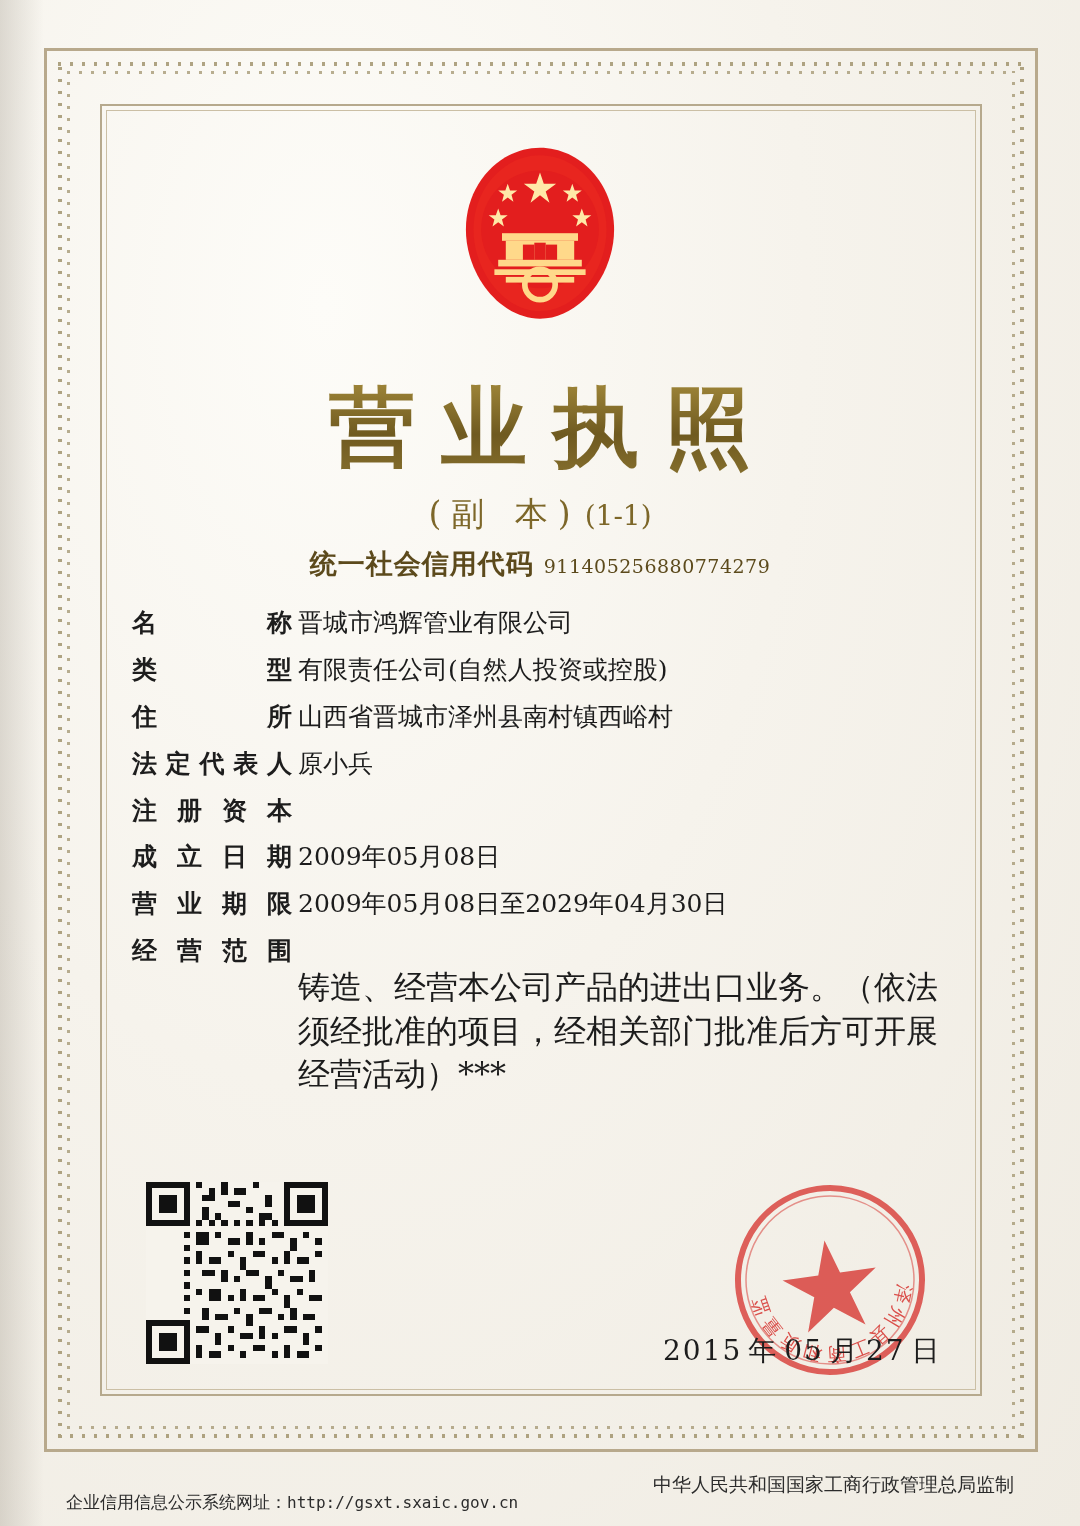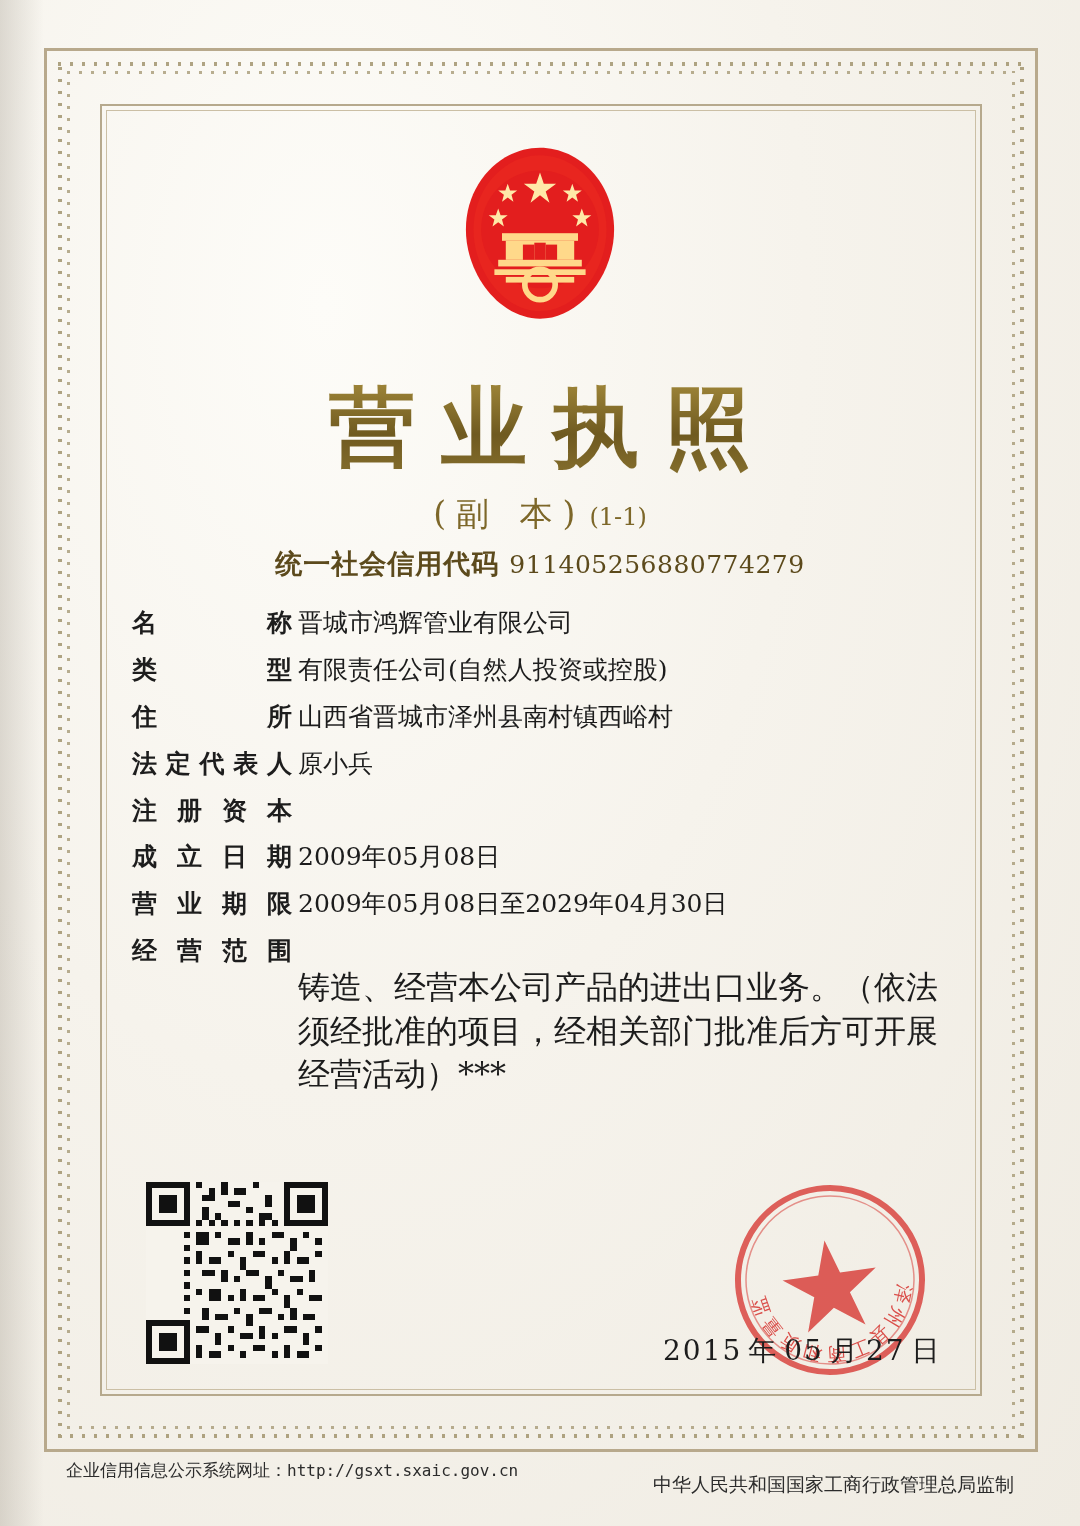--- a/index.html
+++ b/index.html
@@ -91,29 +91,29 @@
     -webkit-text-fill-color:transparent;
   }
   .subtitle{
     position:absolute;left:0;right:0;top:492px;
     text-align:center;
     color:#7d6729;
     font-family:"DejaVu Serif","Liberation Serif",serif;
     font-size:33px;
   }
   .subtitle .paren{letter-spacing:10px;}
-  .subtitle .num{font-size:24px;margin-left:4px;}
+  .subtitle .num{font-size:28px;margin-left:4px;}
   .credit-line{
     position:absolute;left:0;right:0;top:546px;
     text-align:center;
     color:#5c4a1c;
     font-family:"DejaVu Serif","Liberation Serif",serif;
   }
   .credit-line .label{font-size:27px;font-weight:bold;letter-spacing:1px;}
-  .credit-line .code{font-size:25px;letter-spacing:.5px;margin-left:10px;}
+  .credit-line .code{font-size:19px;letter-spacing:.5px;margin-left:10px;}
 
   
   .fields{
     position:absolute;left:132px;top:606px;right:120px;
     font-family:"DejaVu Serif","Liberation Serif",serif;
     color:#2a2a2a;
   }
   .row{display:flex;align-items:flex-start;margin-bottom:13px;}
   .row .k{
     width:160px;flex:0 0 160px;
@@ -151,21 +151,21 @@
     position:absolute;left:660px;top:1332px;
     font-family:"DejaVu Serif","Liberation Serif",serif;
     font-size:28px;color:#1d1d1d;
     letter-spacing:2px;
     white-space:nowrap;
   }
   .issue-date span{margin:0 3px;}
 
   
   .footer-left{
-    position:absolute;left:66px;bottom:44px;
+    position:absolute;left:66px;bottom:12px;
     font-family:"DejaVu Serif","Liberation Serif",serif;
     font-size:17px;color:#2c2c2c;
   }
   .footer-left .url{font-family:"DejaVu Sans Mono","Liberation Mono",monospace;font-size:16px;}
   .footer-right{
     position:absolute;right:66px;bottom:28px;
     font-family:"DejaVu Serif","Liberation Serif",serif;
     font-size:19px;color:#2c2c2c;text-align:right;
   }
   .paper-shadow{

